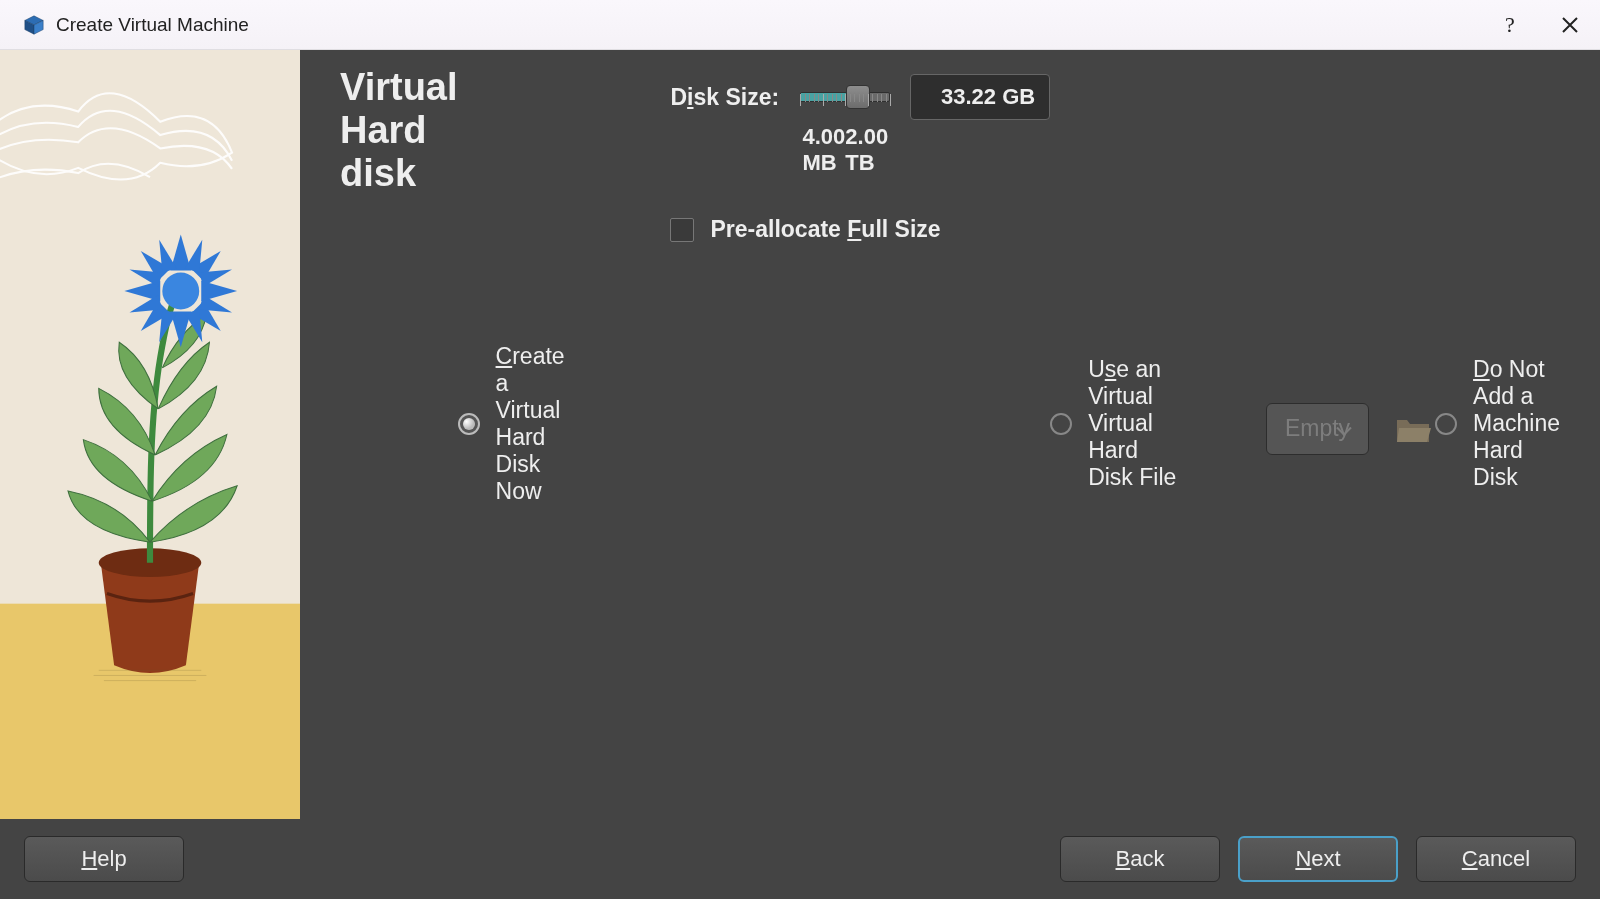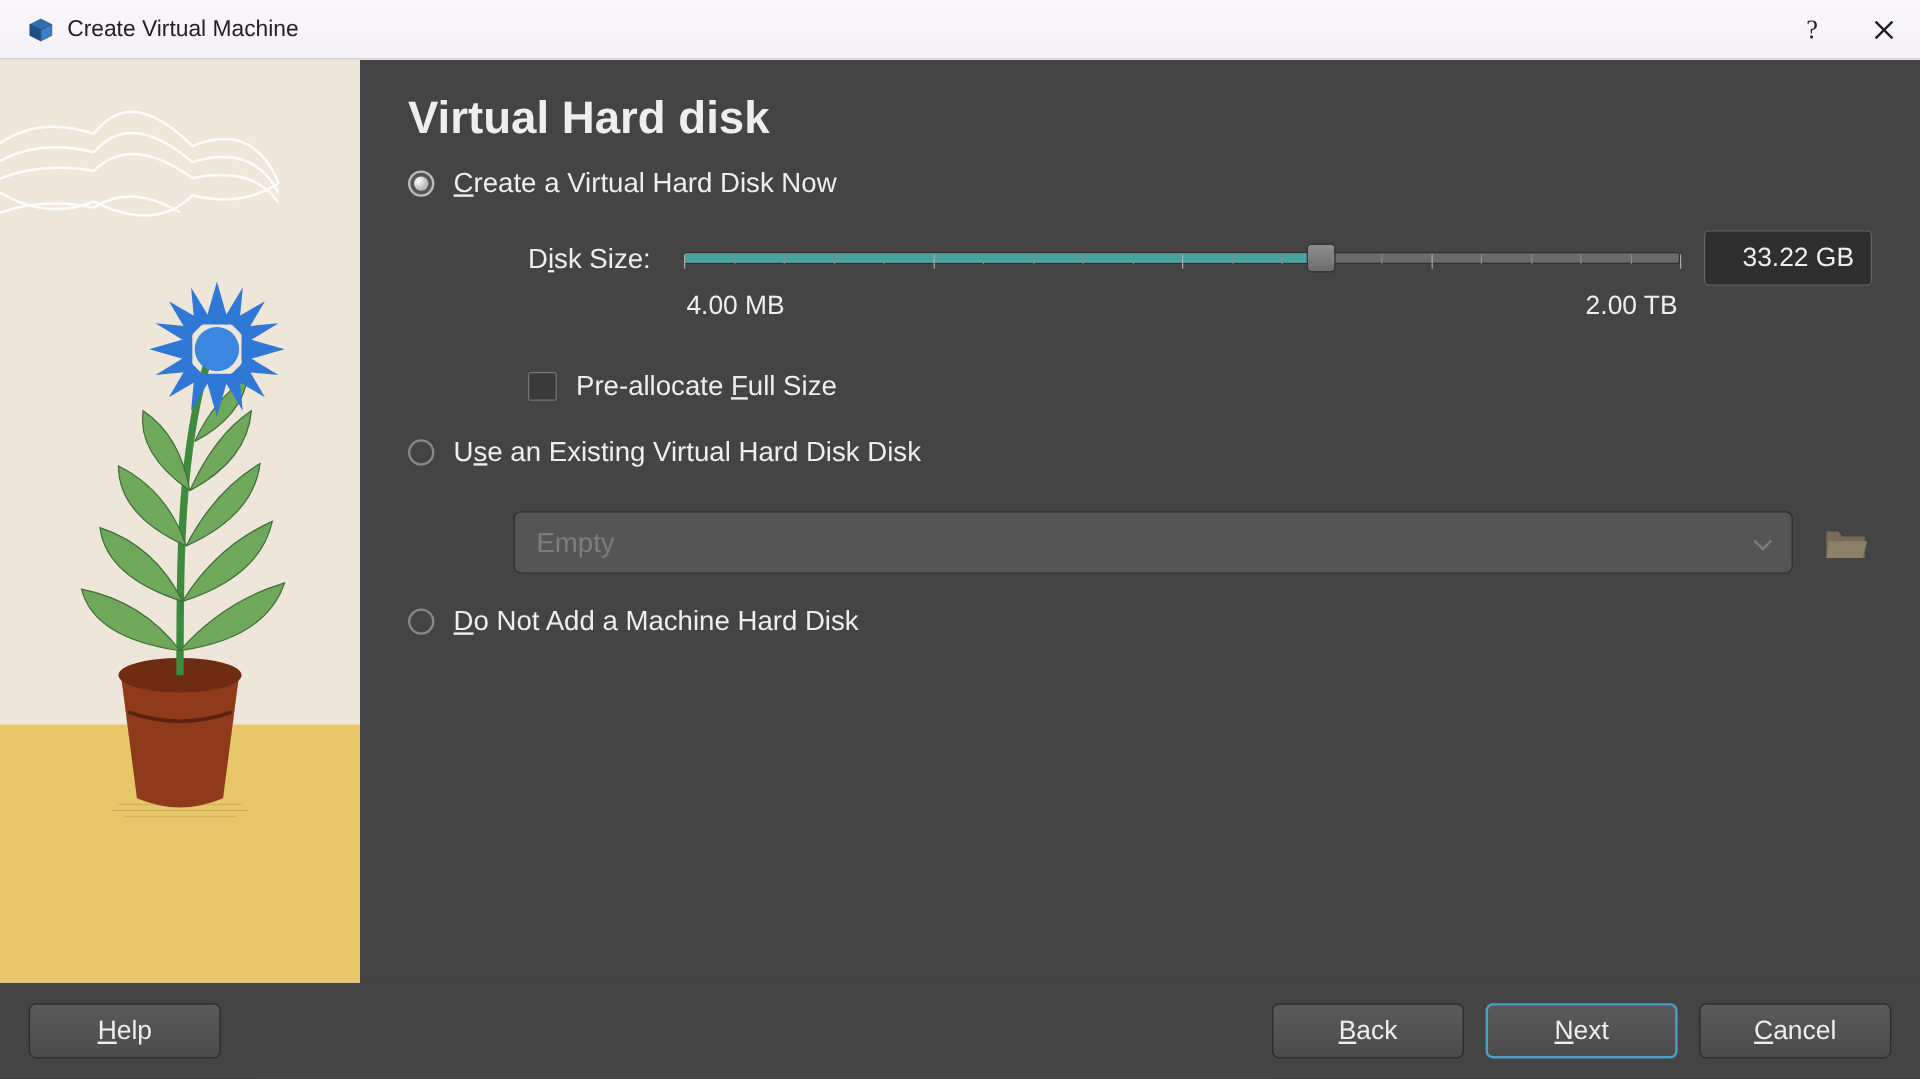--- a/index.html
+++ b/index.html
@@ -21,39 +21,39 @@
 .titlebar .ctl.help { font-family: Georgia, serif; }
 
 
 .body { flex: 1; display: flex; background: #444444; }
 
 
 .sidepanel { width: 300px; height: 100%; position: relative; overflow: hidden; background: #eee6d8; }
 .sidepanel svg { width: 100%; height: 100%; display: block; }
 
 
-.content { flex: 1; padding: 28px 40px 20px 40px; color: #eee; display: flex; flex-direction: column; }
+.content { flex: 1; padding: 16px 40px 20px 40px; color: #eee; display: flex; flex-direction: row; }
 .content h1 { font-size: 38px; font-weight: 700; margin-bottom: 18px; }
 .content p.desc { font-size: 23px; line-height: 1.35; color: #ddd; max-width: 1010px; margin-bottom: 40px; }
 
 .radio-row { display: flex; align-items: center; gap: 16px; margin-bottom: 18px; }
 .radio {
   width: 22px; height: 22px; border-radius: 50%;
   border: 2px solid #888; background: #444; position: relative; flex: none;
   cursor: pointer;
 }
 .radio.selected { border-color: #bbb; background: #555; }
 .radio.selected::after {
   content: ""; position: absolute; inset: 3px; border-radius: 50%;
   background: radial-gradient(circle at 30% 30%, #fff, #bbb 60%);
 }
 .radio-label { font-size: 23px; color: #eee; cursor: pointer; }
 .radio-label .mn { text-decoration: underline; }
 
-.subblock { margin-left: 100px; margin-top: 6px; margin-bottom: 28px; }
+.subblock { margin-left: 100px; margin-top: 6px; margin-bottom: 28px; font-weight: bold; }
 
 .size-row { display: flex; align-items: center; gap: 20px; margin-bottom: 6px; }
 .size-row .lbl { font-size: 23px; width: 110px; flex: none; }
 .size-row .lbl .mn { text-decoration: underline; }
 
 .slider-wrap { flex: 1; position: relative; height: 50px; display: flex; flex-direction: column; justify-content: center; }
 .slider-track {
   height: 10px; width: 100%; background: #6a6a6a; border: 1px solid #2f2f2f;
   border-radius: 2px; position: relative;
 }
@@ -254,21 +254,21 @@
           </div>
         </div>
         <div class="check-row">
           <div class="checkbox"></div>
           <div class="check-label"><span>Pre-allocate </span><span class="mn">F</span><span>ull Size</span></div>
         </div>
       </div>
 
       <div class="radio-row">
         <div class="radio"></div>
-        <div class="radio-label"><span>U</span><span class="mn">s</span><span>e an Existing Virtual Hard Disk Disk</span></div>
+        <div class="radio-label"><span>U</span><span class="mn">s</span><span>e an Virtual Virtual Hard Disk File</span></div>
       </div>
       <div class="combo-row">
         <div class="combo">
           <span>Empty</span>
           <span class="chev">
             <svg width="16" height="10" viewBox="0 0 16 10">
                 <path d="M1 1 L8 8 L15 1" stroke="#888" stroke-width="2" fill="none"></path>
               </svg>
           </span>
         </div>

